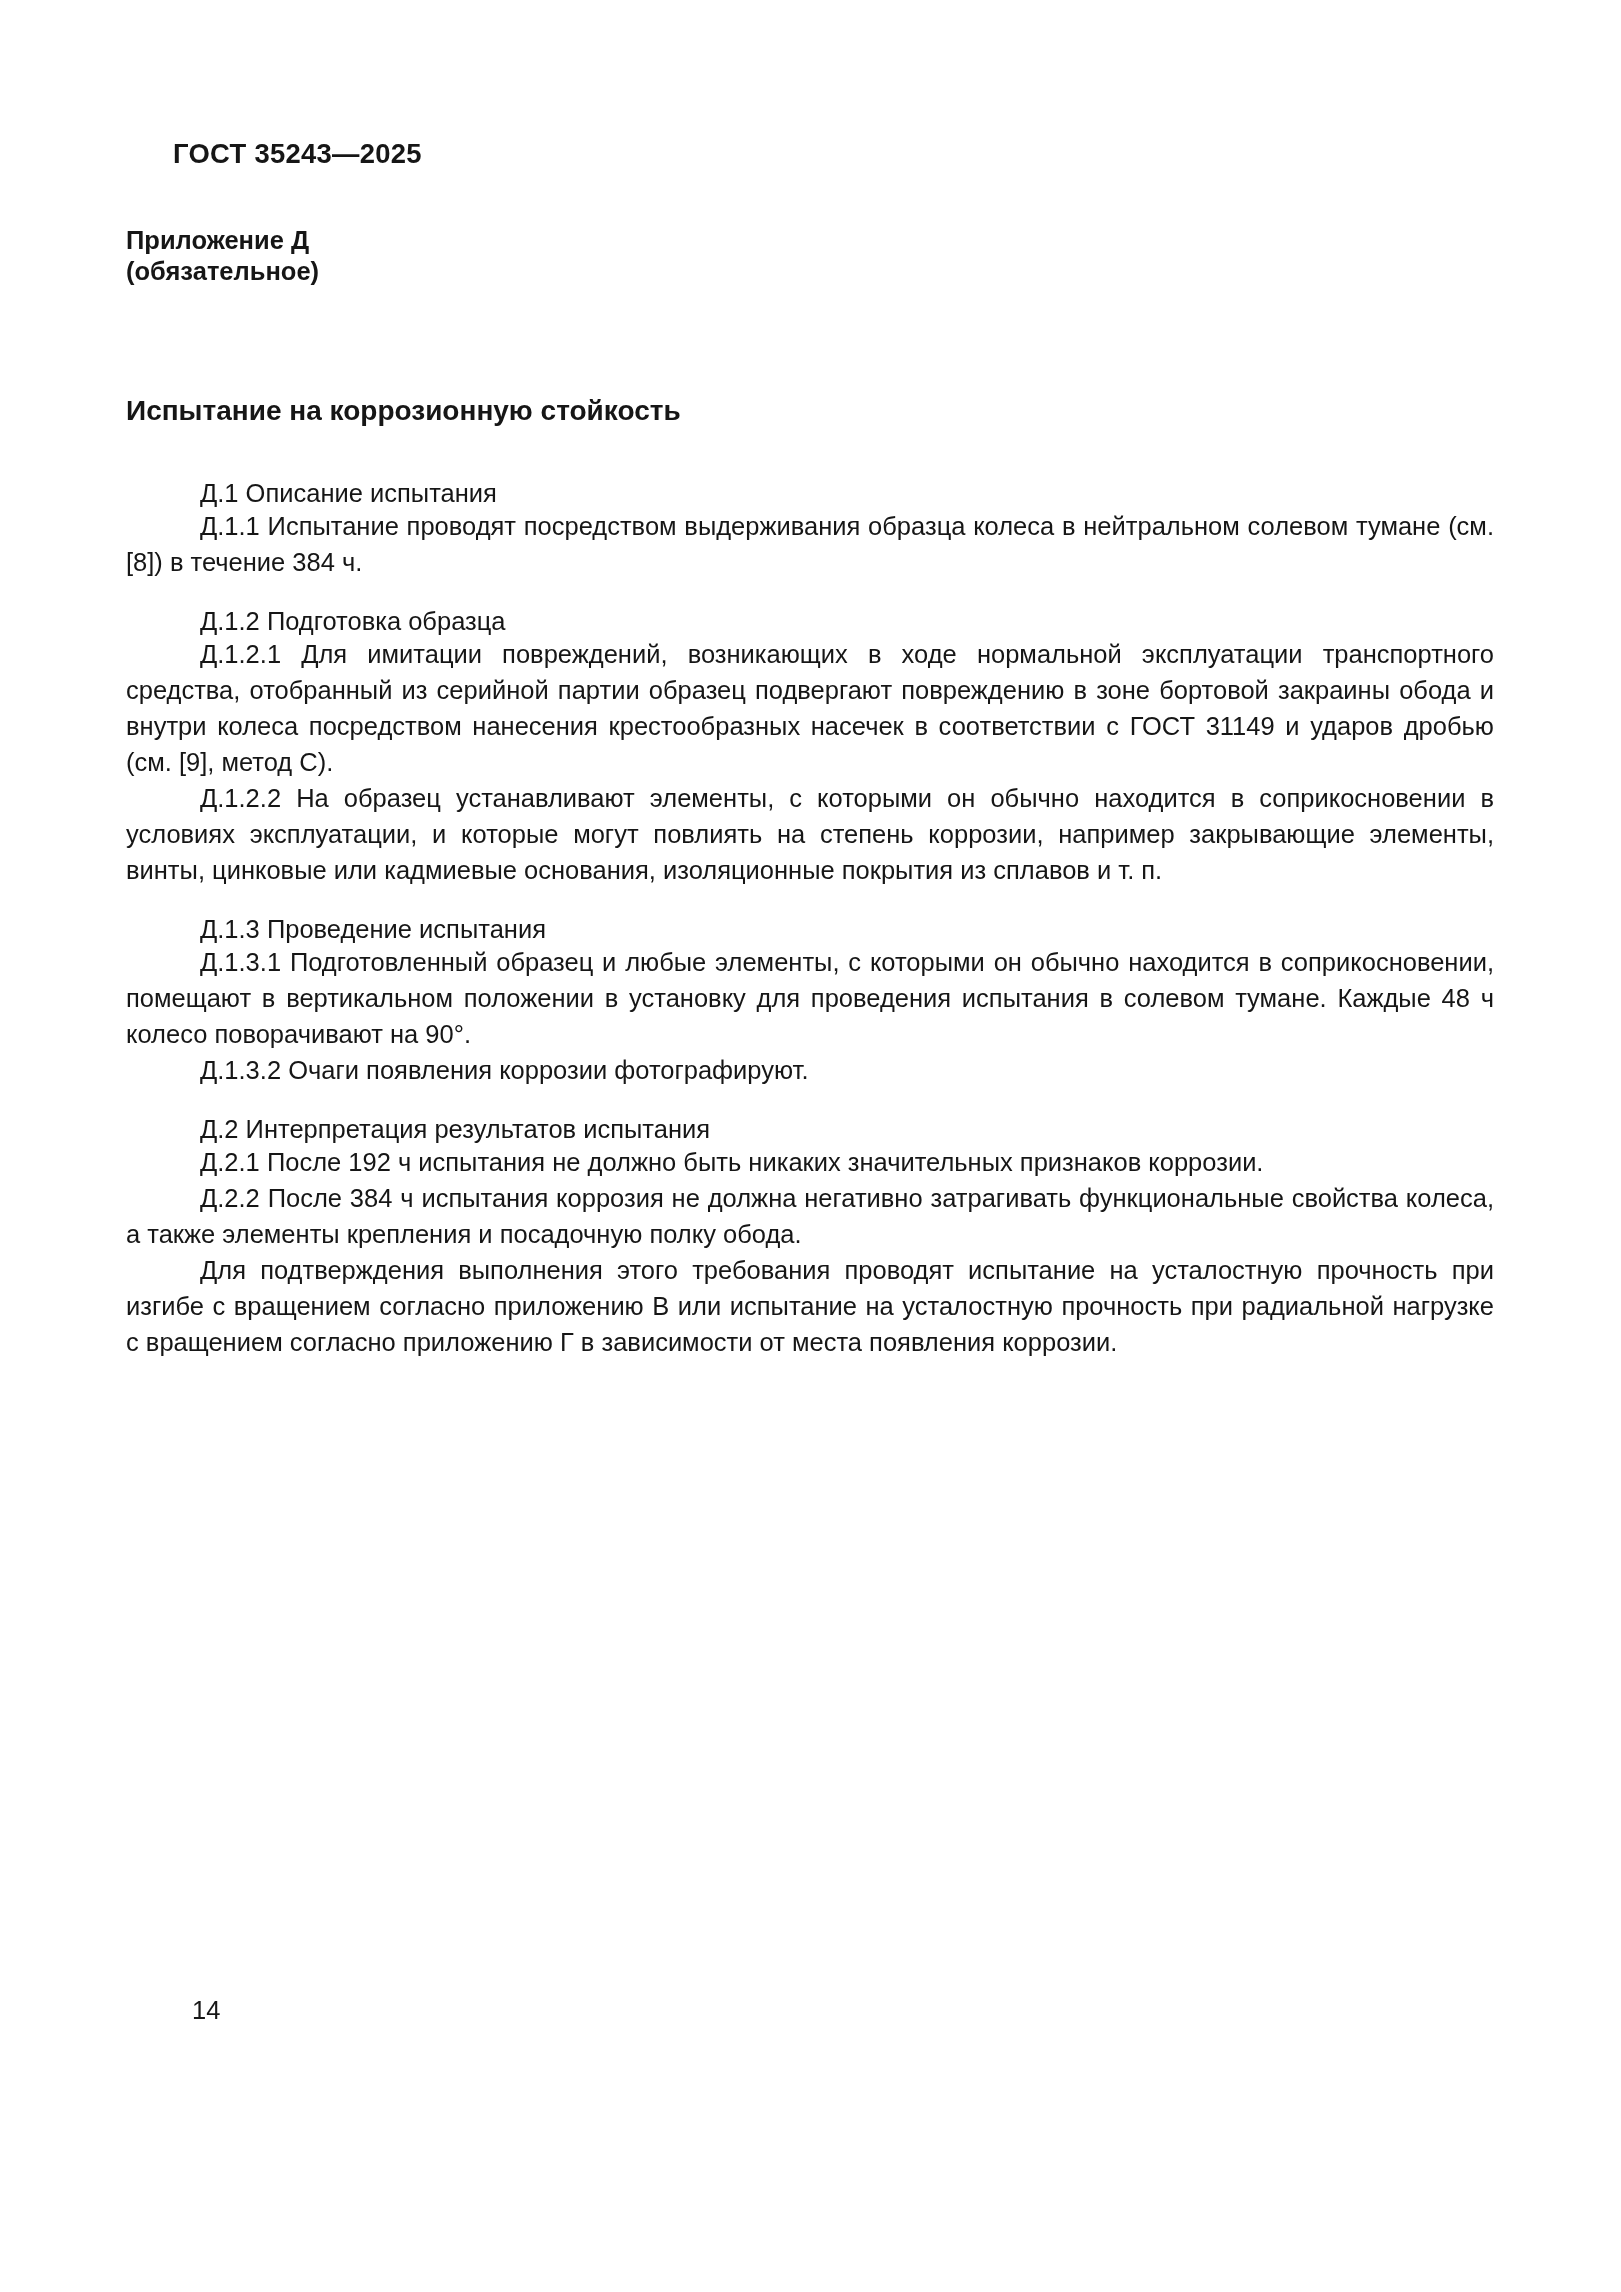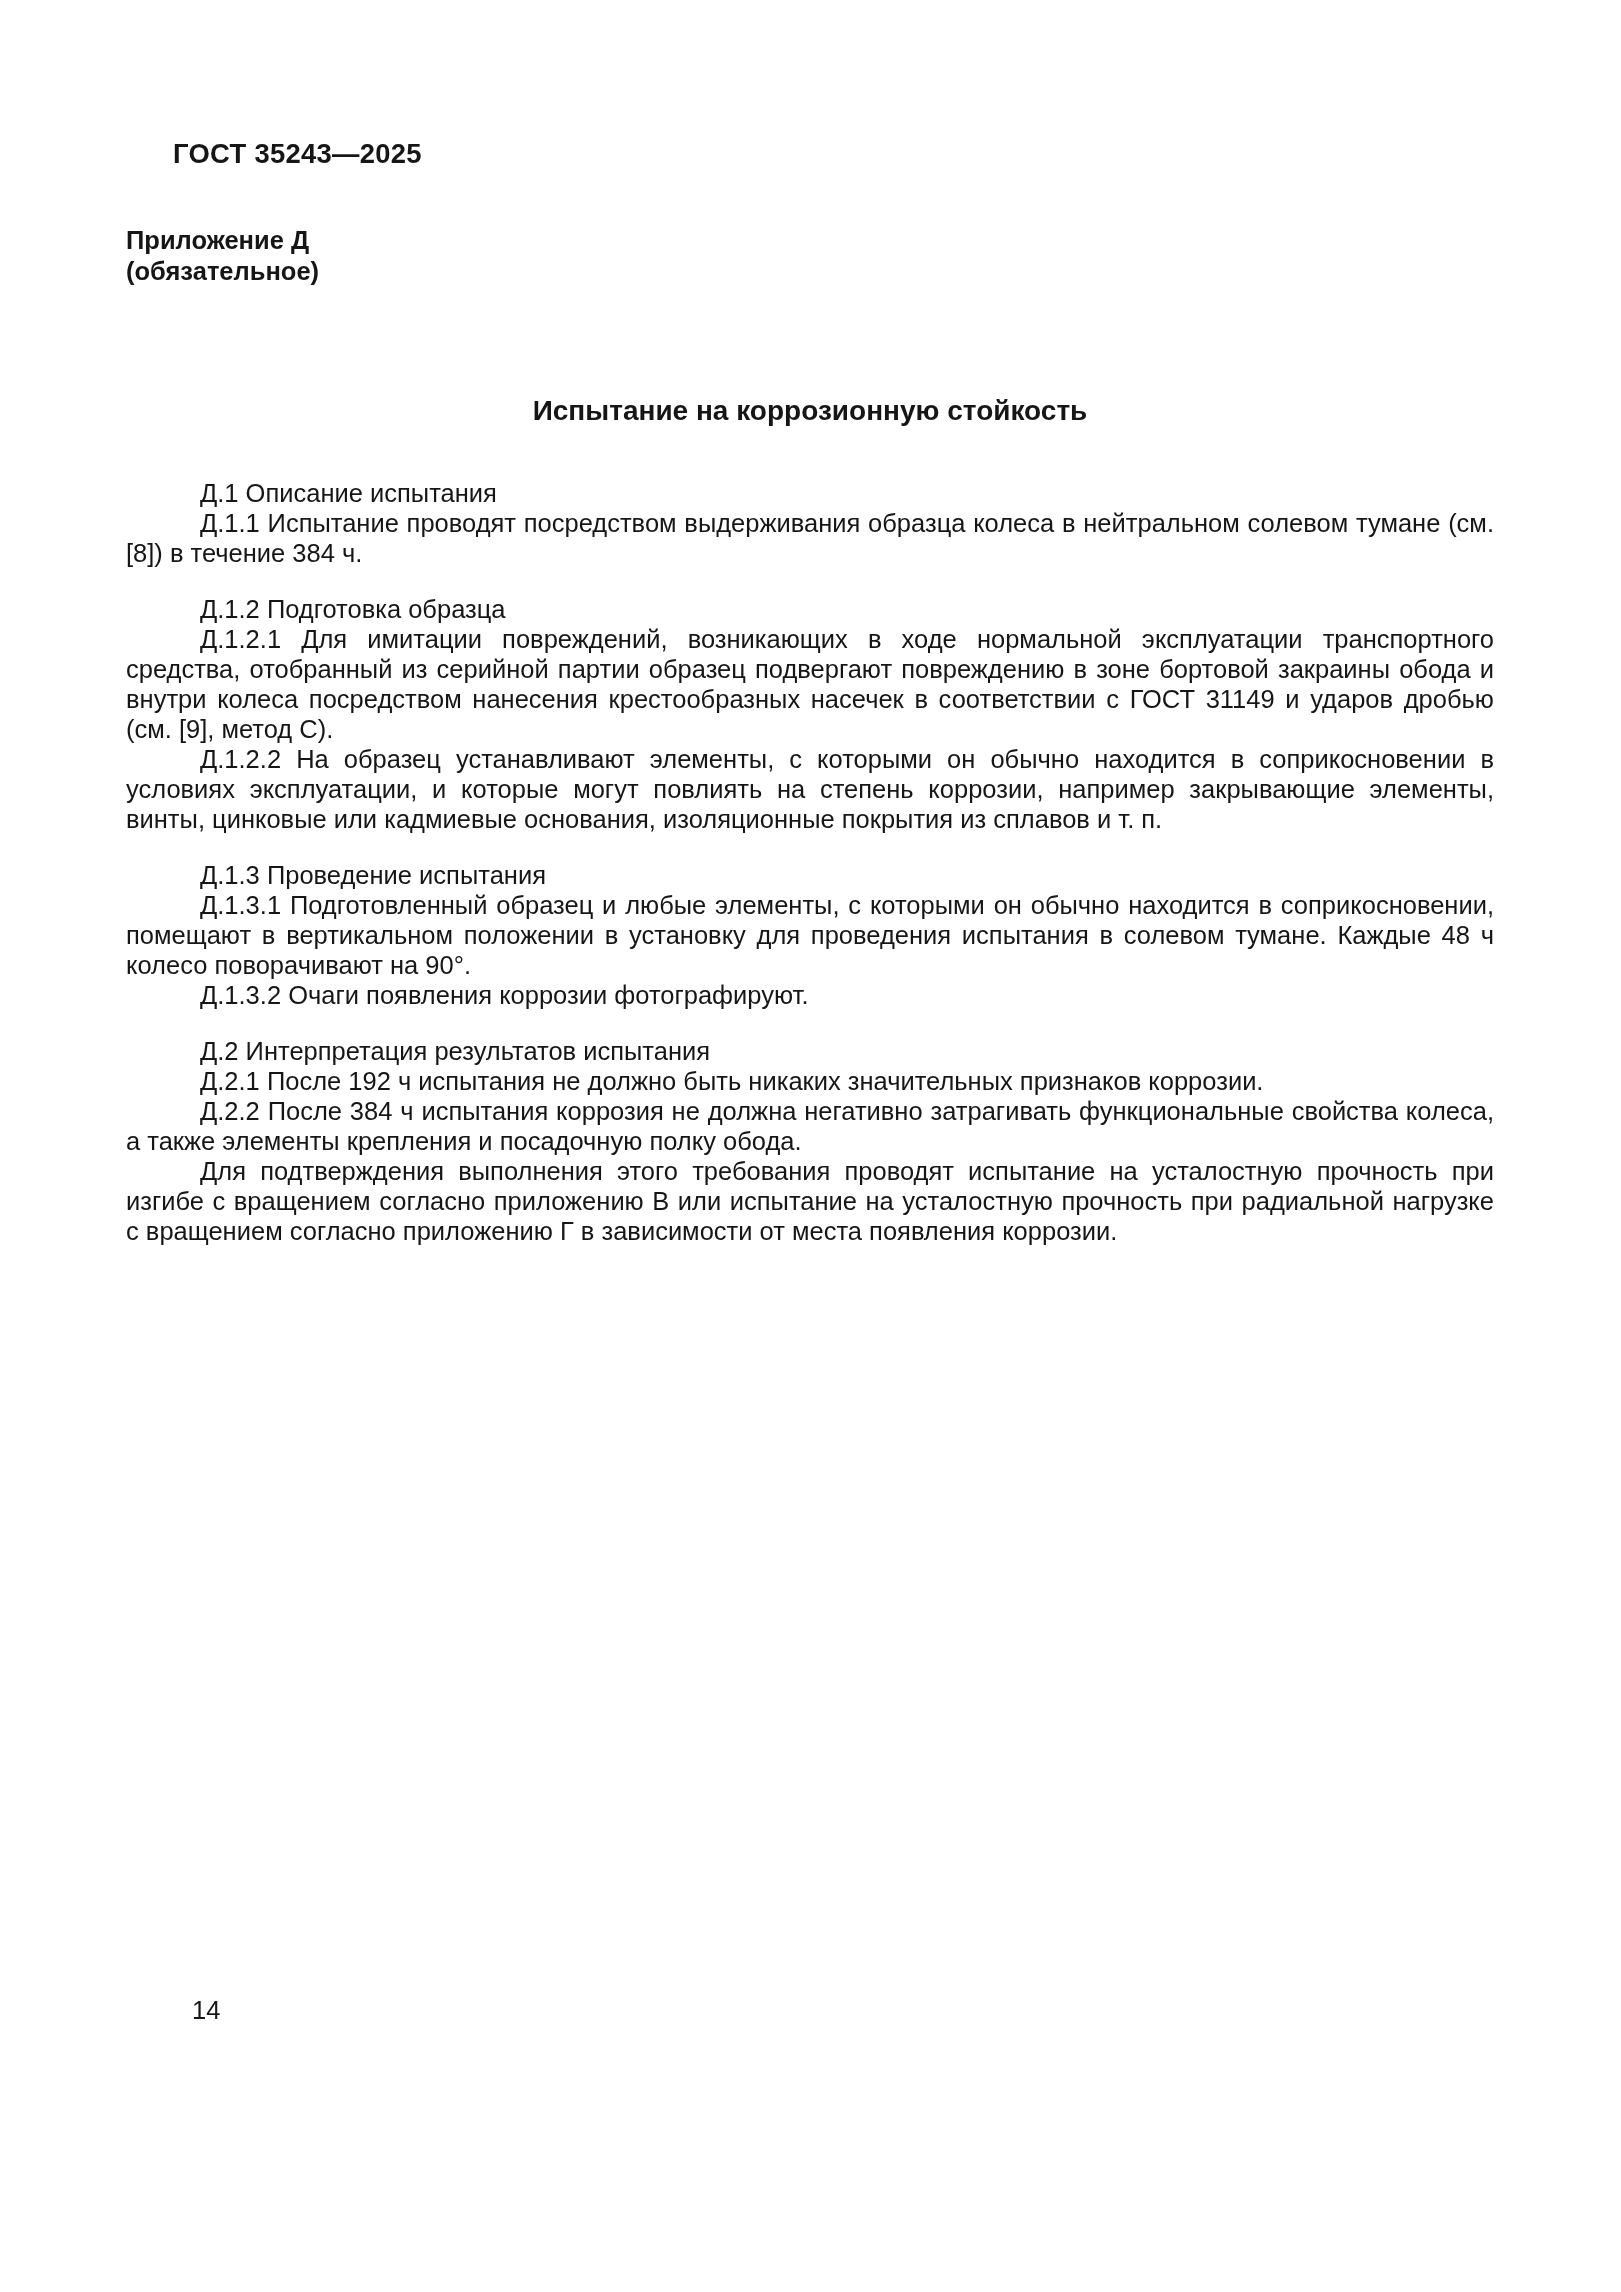--- a/index.html
+++ b/index.html
@@ -35,21 +35,21 @@
     text-align: left;
     font-size: 25.5px;
     font-weight: bold;
     line-height: 31px;
   }
   .main-title {
     position: absolute;
     left: 126px;
     top: 394px;
     width: 1368px;
-    text-align: center;
+    text-align: left;
     font-size: 28px;
     font-weight: bold;
     line-height: 33px;
   }
   .doc-body {
     position: absolute;
     left: 126px;
     top: 478px;
     width: 1368px;
     font-size: 25.5px;
@@ -60,21 +60,21 @@
     font-weight: normal;
     line-height: 30px;
   }
   .sec-heading.gap {
     margin-top: 26px;
   }
   .para {
     margin: 0;
     text-indent: 74px;
     text-align: justify;
-    line-height: 30px;
+    line-height: 36px;
   }
   .page-number {
     position: absolute;
     left: 192px;
     top: 1996px;
     font-size: 25.5px;
   }
 </style>
 </head>
 <body>

